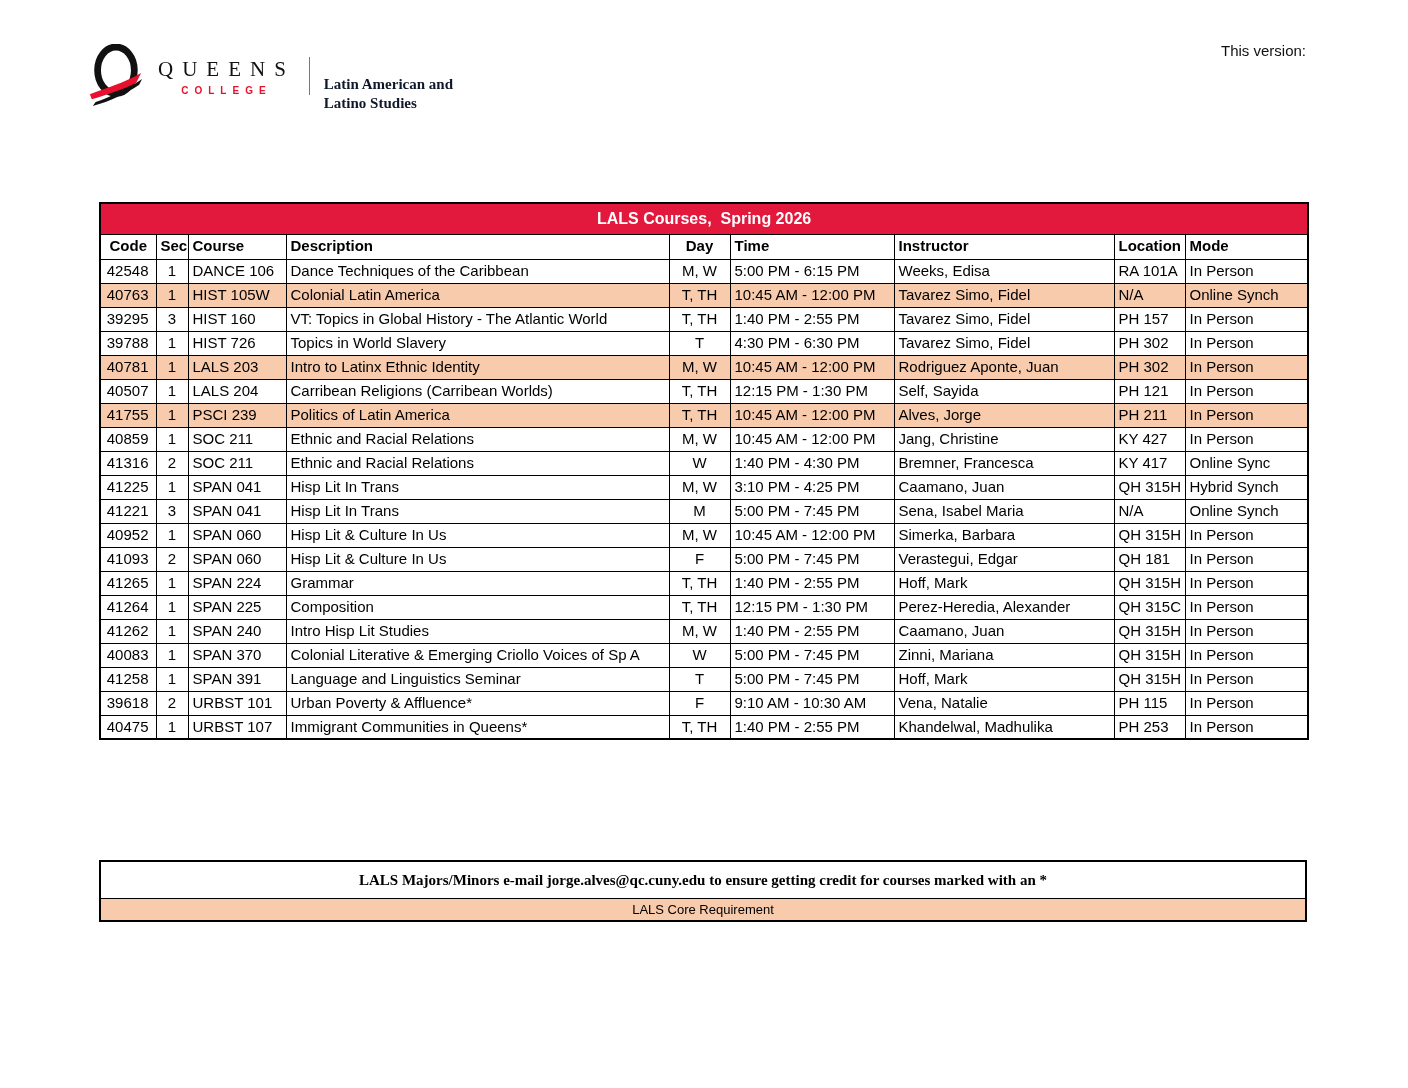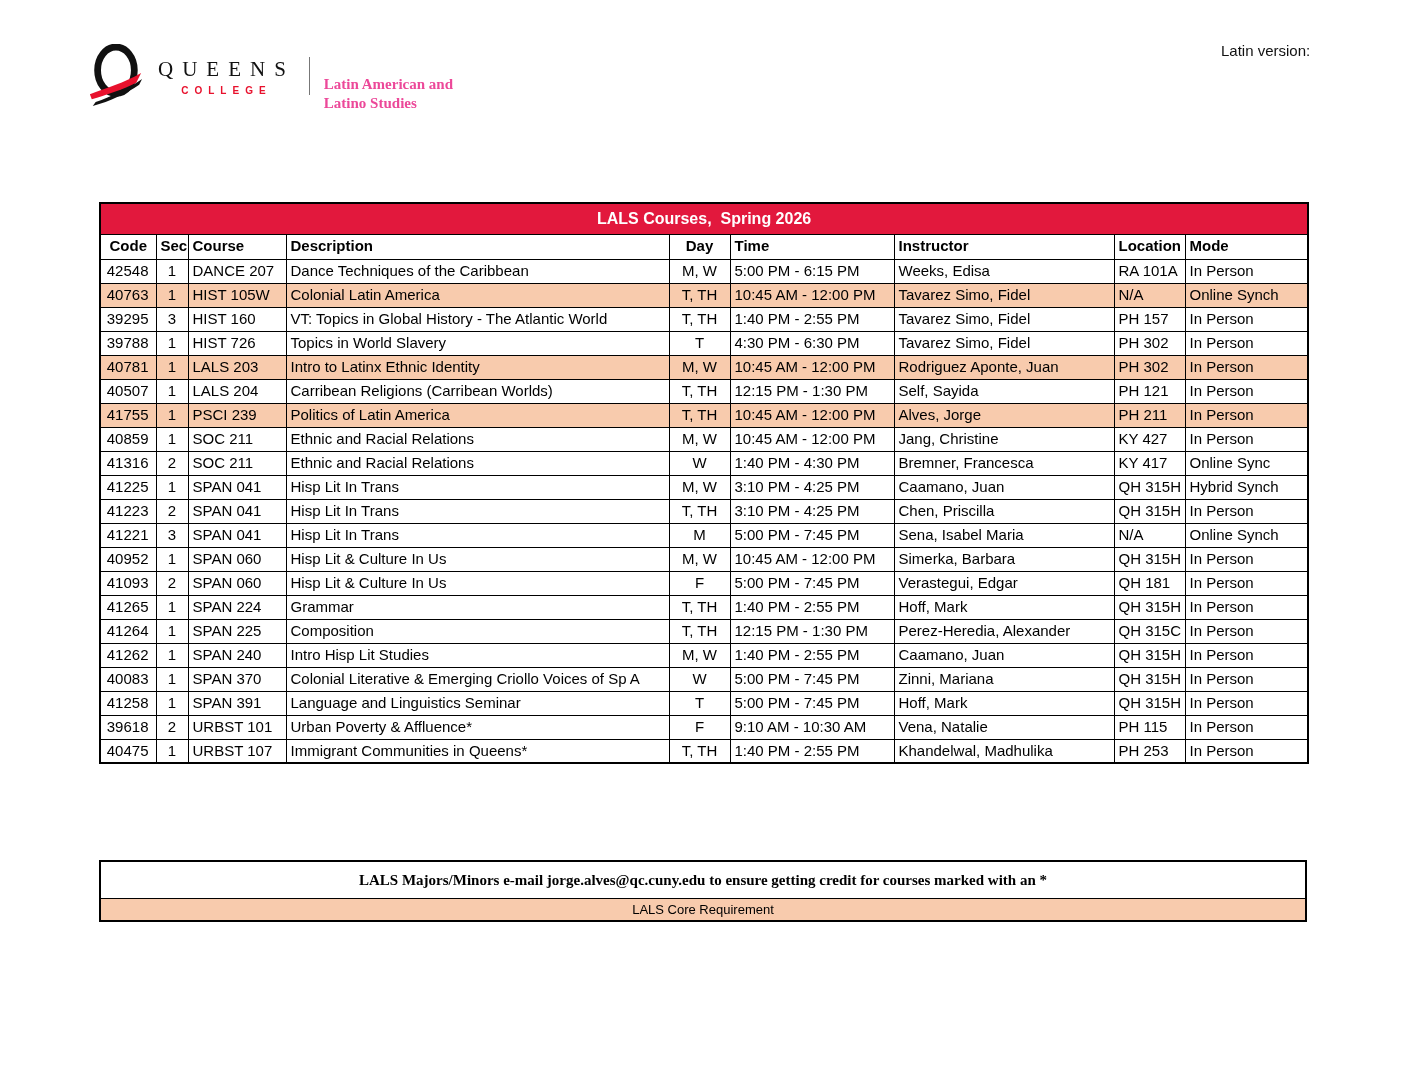--- a/index.html
+++ b/index.html
@@ -12,21 +12,21 @@
   body{font-family:"Liberation Sans", sans-serif;color:#000;}
   .page{position:relative;width:1408px;height:1088px;background:#fff;overflow:hidden;}
 
   
   .brand{position:absolute;left:86px;top:40px;display:flex;align-items:center;gap:14px;}
   .qmark{width:58px;height:64px;flex:0 0 auto;}
   .college{display:flex;flex-direction:column;align-items:center;}
   .college-top{font-family:"Liberation Serif", serif;font-size:21px;letter-spacing:9px;color:#111;font-weight:400;}
   .college-bottom{font-family:"Liberation Sans", sans-serif;font-size:10px;font-weight:bold;letter-spacing:6px;color:var(--logo-red);margin-top:3px;}
   .divider{width:1px;height:38px;background:#777;}
-  .dept{font-family:"Liberation Serif", serif;font-size:15px;font-weight:bold;color:#ec4899;line-height:1.25;margin-top:35px;}
+  .dept{font-family:"Liberation Serif", serif;font-size:15px;font-weight:bold;color:#0f172a;line-height:1.25;margin-top:35px;}
   .version{position:absolute;left:1221px;top:42px;font-size:15px;color:#111;}
 
   
   .table-wrap{position:absolute;left:99px;top:202px;width:1208px;}
   table{border-collapse:collapse;width:100%;table-layout:fixed;}
   .course-table{border:2px solid #000;}
   .title-bar td{
     background:var(--header-red);
     color:#fff;font-weight:bold;font-size:16px;text-align:center;
     height:31px;border:1px solid #000;white-space:pre;
@@ -67,21 +67,21 @@
       <div class="college-top">QUEENS</div>
       <div class="college-bottom">COLLEGE</div>
     </div>
     <div class="divider"></div>
     <div class="dept">
       <div>Latin American and</div>
       <div>Latino Studies</div>
     </div>
   </div>
 
-  <div class="version">Latin version:</div>
+  <div class="version">This version:</div>
 
   <div class="table-wrap">
     <table class="course-table">
       <colgroup>
         <col class="w-code">
           <col class="w-sec">
           <col class="w-course">
           <col class="w-description">
         <col class="w-day">
           <col class="w-time">
@@ -102,21 +102,21 @@
             <th class="col-time">Time</th>
             <th class="col-instructor">Instructor</th>
             <th class="col-location">Location</th>
             <th class="col-mode">Mode</th>
           </tr>
       </thead>
       <tbody>
           <tr>
             <td class="col-code">42548</td>
             <td class="col-sec">1</td>
-            <td class="col-course">DANCE 207</td>
+            <td class="col-course">DANCE 106</td>
             <td class="col-description">Dance Techniques of the Caribbean</td>
             <td class="col-day">M, W</td>
             <td class="col-time">5:00 PM - 6:15 PM</td>
             <td class="col-instructor">Weeks, Edisa</td>
             <td class="col-location">RA 101A</td>
             <td class="col-mode">In Person</td>
           </tr>
           <tr class="hl">
             <td class="col-code">40763</td>
             <td class="col-sec">1</td>
@@ -210,31 +210,20 @@
             <td class="col-sec">1</td>
             <td class="col-course">SPAN 041</td>
             <td class="col-description">Hisp Lit In Trans</td>
             <td class="col-day">M, W</td>
             <td class="col-time">3:10 PM - 4:25 PM</td>
             <td class="col-instructor">Caamano, Juan</td>
             <td class="col-location">QH 315H</td>
             <td class="col-mode">Hybrid Synch</td>
           </tr>
           <tr>
-            <td class="col-code">41223</td>
-            <td class="col-sec">2</td>
-            <td class="col-course">SPAN 041</td>
-            <td class="col-description">Hisp Lit In Trans</td>
-            <td class="col-day">T, TH</td>
-            <td class="col-time">3:10 PM - 4:25 PM</td>
-            <td class="col-instructor">Chen, Priscilla</td>
-            <td class="col-location">QH 315H</td>
-            <td class="col-mode">In Person</td>
-          </tr>
-          <tr>
             <td class="col-code">41221</td>
             <td class="col-sec">3</td>
             <td class="col-course">SPAN 041</td>
             <td class="col-description">Hisp Lit In Trans</td>
             <td class="col-day">M</td>
             <td class="col-time">5:00 PM - 7:45 PM</td>
             <td class="col-instructor">Sena, Isabel Maria</td>
             <td class="col-location">N/A</td>
             <td class="col-mode">Online Synch</td>
           </tr>

